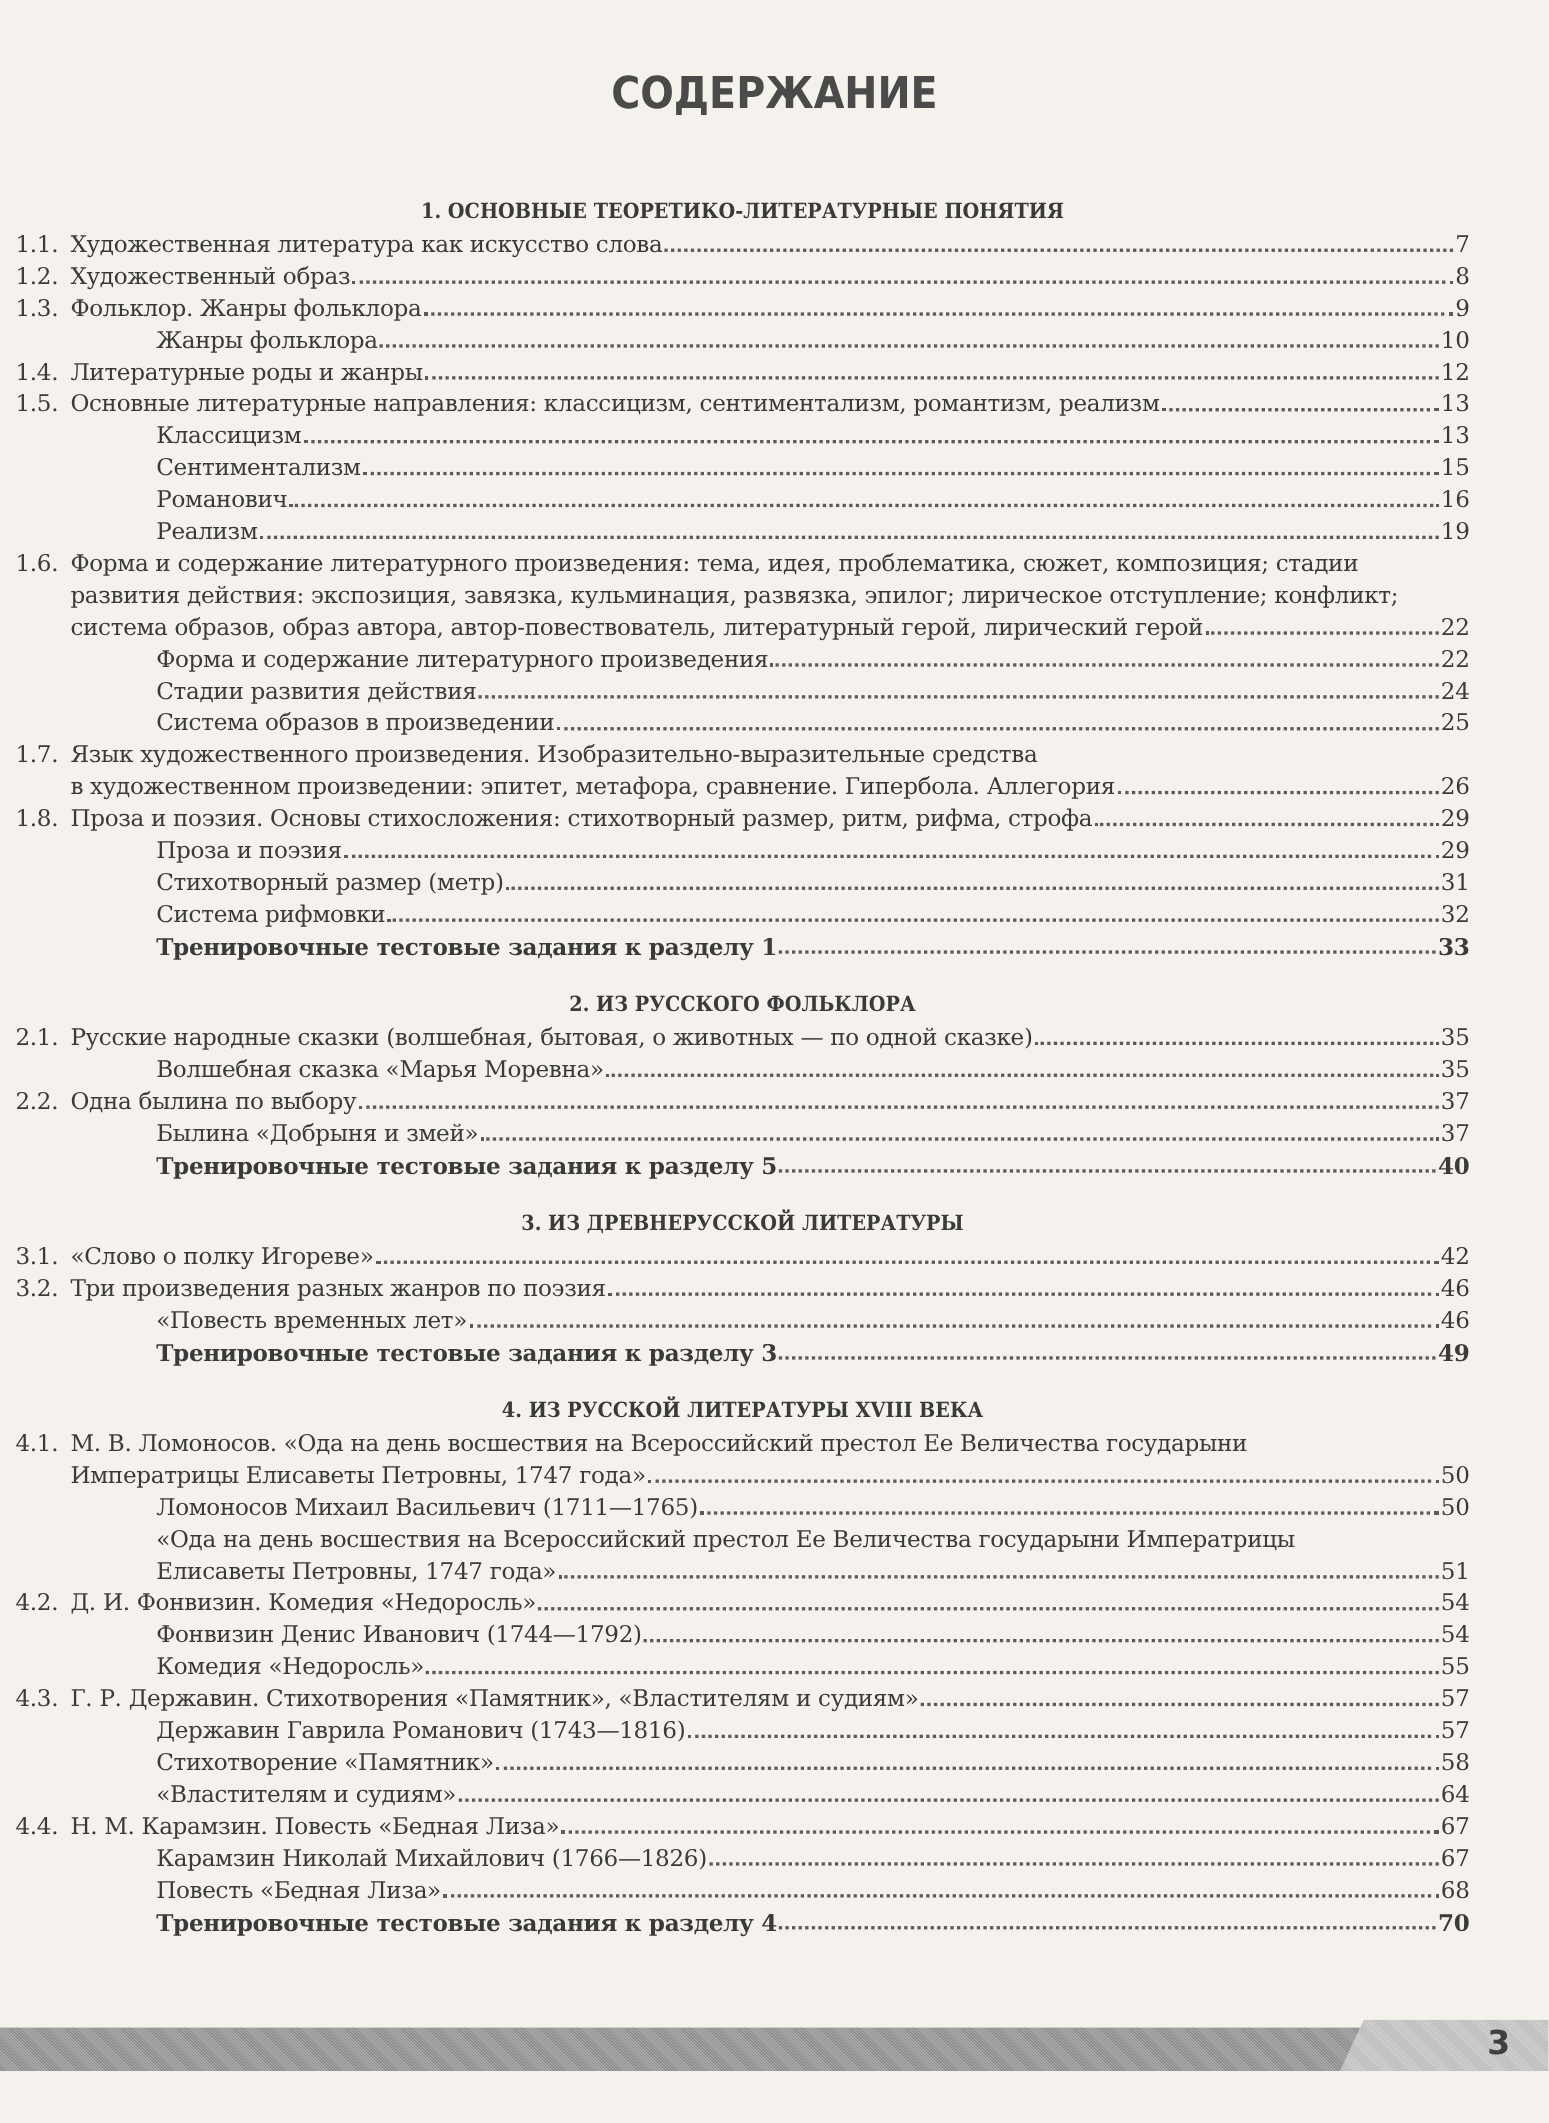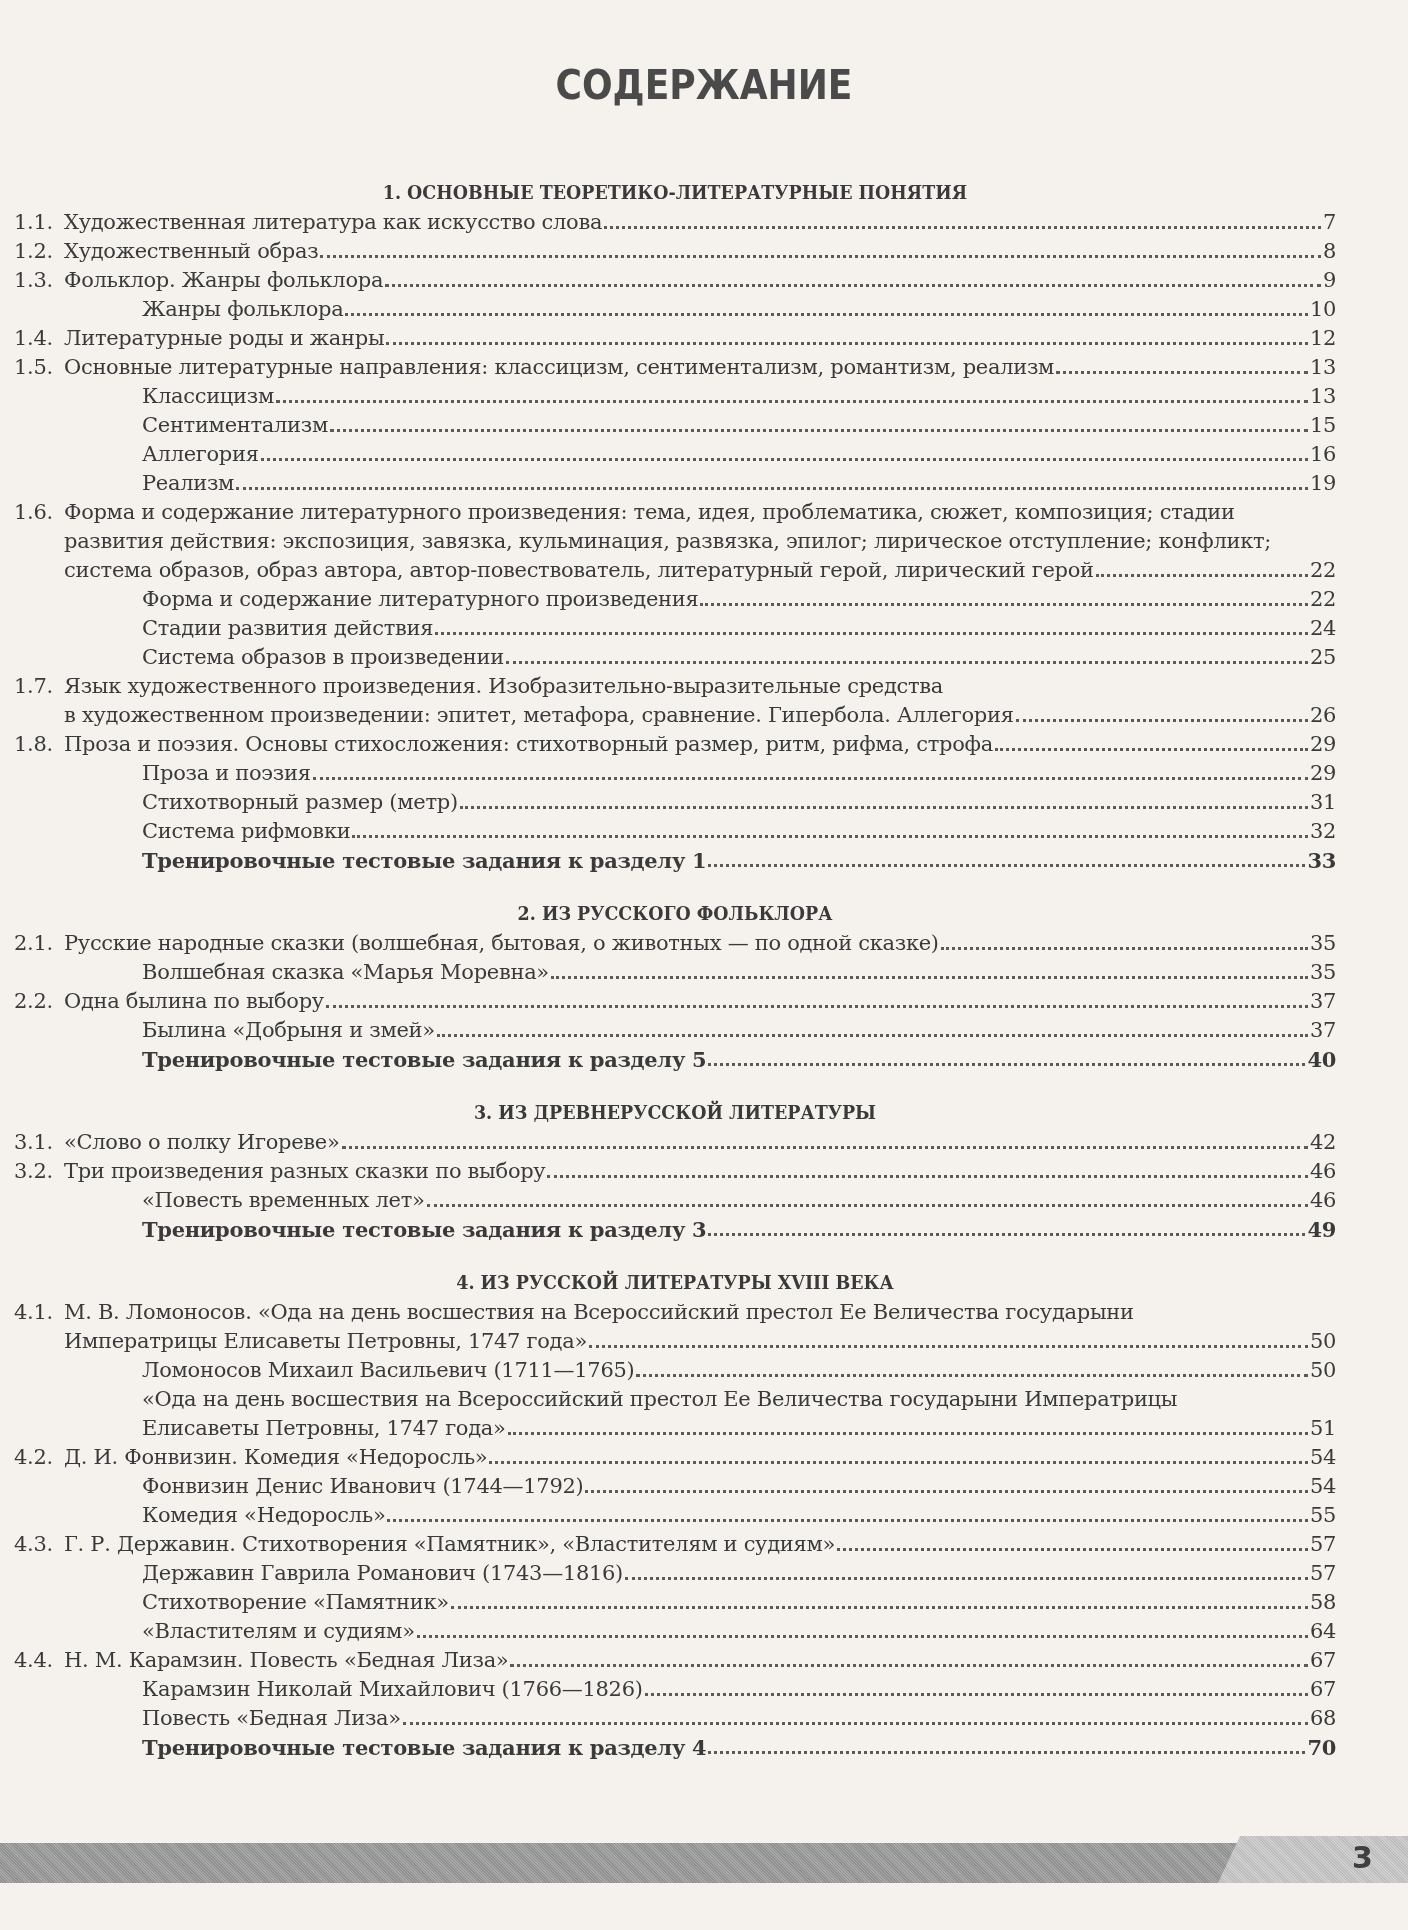--- a/index.html
+++ b/index.html
@@ -114,21 +114,21 @@
     </div>
     <div>
       <div class="multi-line indent">
         <span class="label">Сентиментализм</span>
         <span class="dots"></span>
         <span class="page">15</span>
       </div>
     </div>
     <div>
       <div class="multi-line indent">
-        <span class="label">Аллегория</span>
+        <span class="label">Романович</span>
         <span class="dots"></span>
         <span class="page">16</span>
       </div>
     </div>
     <div>
       <div class="multi-line indent">
         <span class="label">Реализм</span>
         <span class="dots"></span>
         <span class="page">19</span>
       </div>
@@ -258,21 +258,21 @@
       <div class="multi-line first">
         <span class="num">3.1.</span>
         <span class="label">«Слово о полку Игореве»</span>
         <span class="dots"></span>
         <span class="page">42</span>
       </div>
     </div>
     <div>
       <div class="multi-line first">
         <span class="num">3.2.</span>
-        <span class="label">Три произведения разных сказки по выбору</span>
+        <span class="label">Три произведения разных жанров по поэзия</span>
         <span class="dots"></span>
         <span class="page">46</span>
       </div>
     </div>
     <div>
       <div class="multi-line indent">
         <span class="label">«Повесть временных лет»</span>
         <span class="dots"></span>
         <span class="page">46</span>
       </div>

